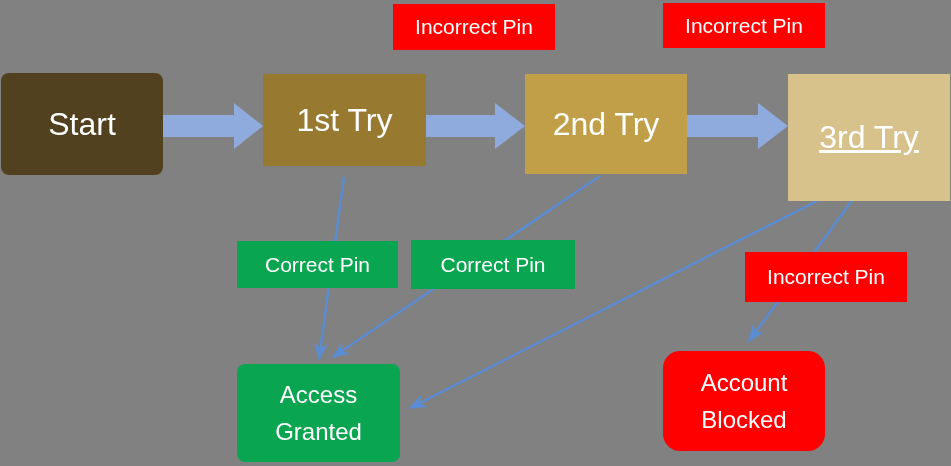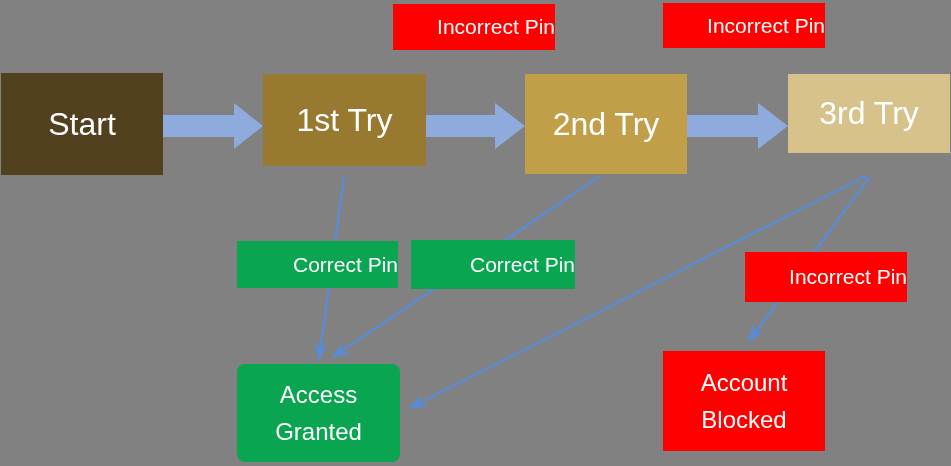--- a/index.html
+++ b/index.html
@@ -19,28 +19,28 @@
     position: absolute;
     display: flex;
     align-items: center;
     justify-content: center;
     text-align: center;
     color: #ffffff;
     box-sizing: border-box;
   }
   .node-big   { font-size: 32px; }
   .node-small { font-size: 24px; line-height: 1.55; }
-  .edge-label { font-size: 21px; justify-content: flex-end; }
+  .edge-label { font-size: 21px; }
 
-  .n-start  { left:   1px; top:  73px; width: 162px; height: 102px; }
+  .n-start  { left:   1px; top:  73px; width: 162px; height: 102px; border-radius: 8px; }
   .n-try1   { left: 263px; top:  74px; width: 163px; height: 92px; }
   .n-try2   { left: 525px; top:  74px; width: 162px; height: 100px; }
-  .n-try3   { left: 788px; top:  74px; width: 162px; height: 79px; }
+  .n-try3   { left: 788px; top:  74px; width: 162px; height: 127px; text-decoration: underline; }
   .n-access { left: 237px; top: 364px; width: 163px; height:  98px; padding: 0 14px; border-radius: 8px; }
-  .n-block  { left: 663px; top: 351px; width: 162px; height: 100px; padding: 0 14px; }
+  .n-block  { left: 663px; top: 351px; width: 162px; height: 100px; padding: 0 14px; border-radius: 17px; }
 
   .l-ip1 { left: 393px; top:   4px; width: 162px; height: 46px; }
   .l-ip2 { left: 663px; top:   3px; width: 162px; height: 45px; }
   .l-ip3 { left: 745px; top: 252px; width: 162px; height: 50px; }
   .l-cp1 { left: 237px; top: 241px; width: 161px; height: 47px; }
   .l-cp2 { left: 411px; top: 240px; width: 164px; height: 49px; }
 </style>
 </head>
 <body>
 

